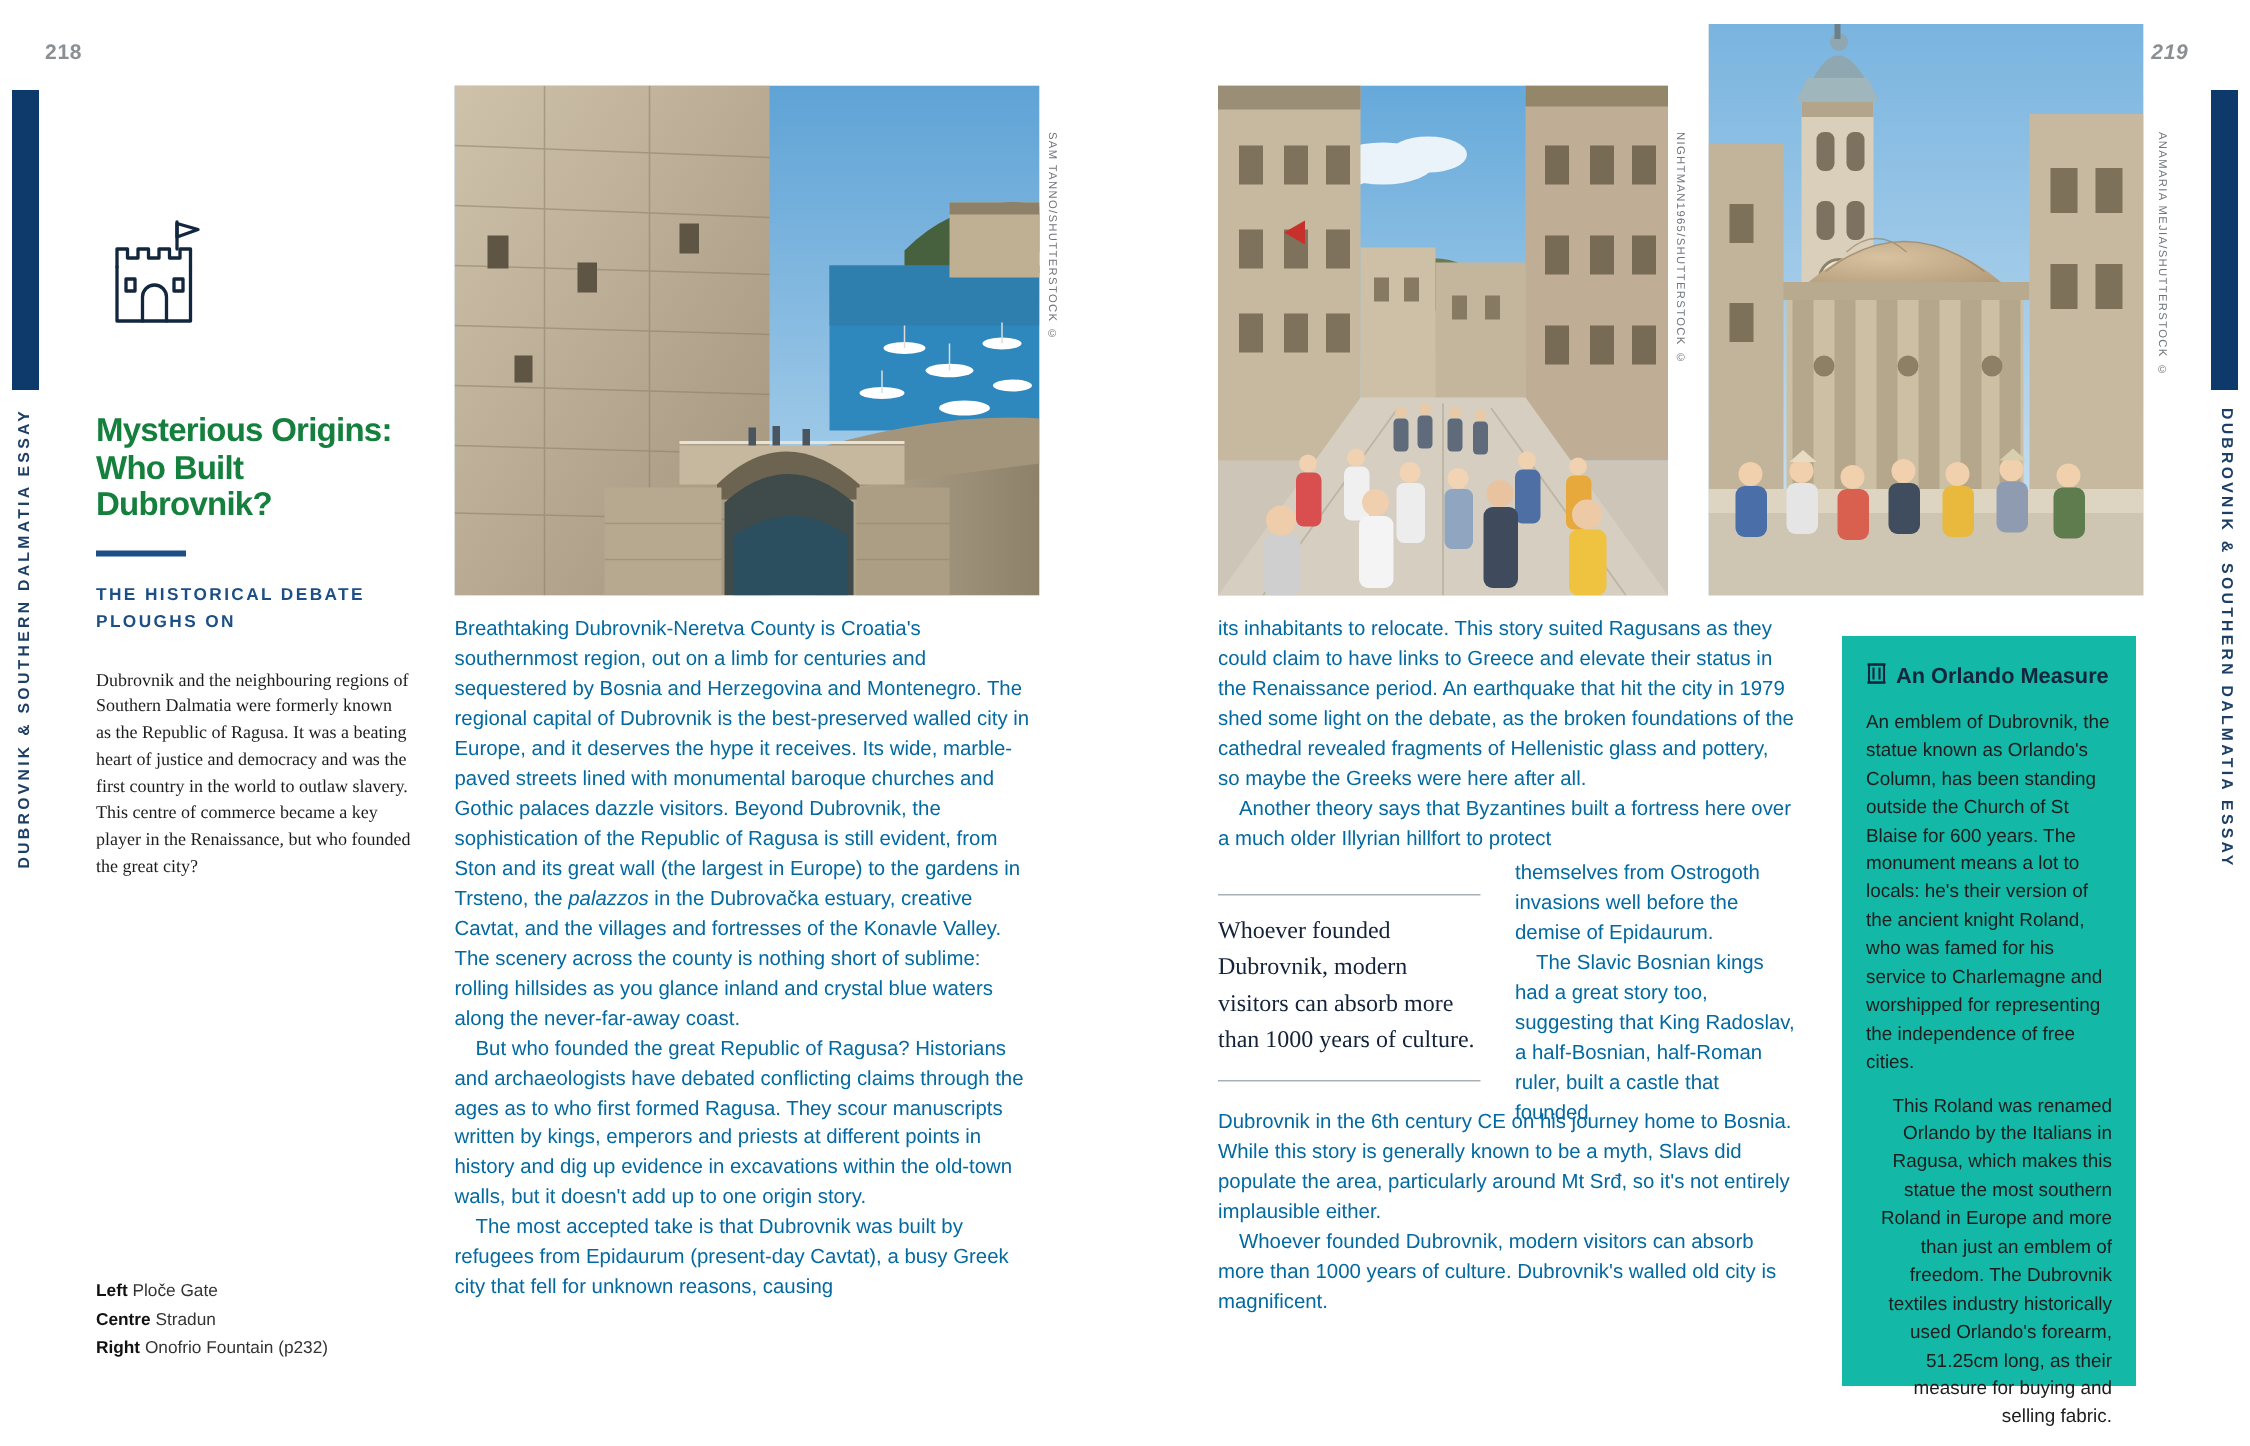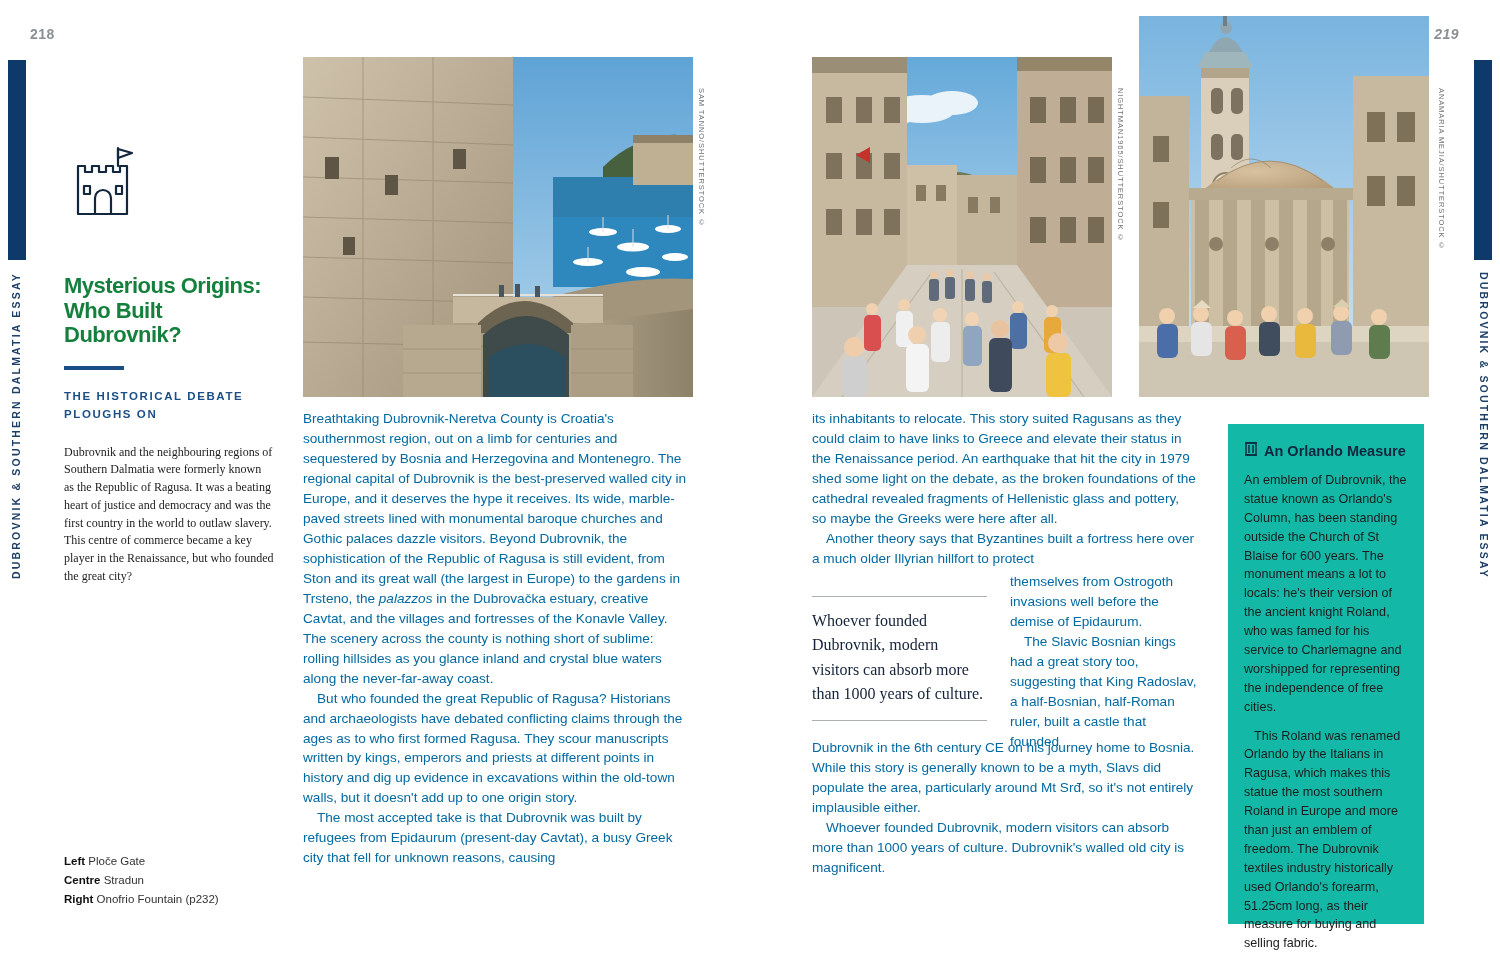--- a/index.html
+++ b/index.html
@@ -160,21 +160,21 @@
     display: flex;
     align-items: center;
     gap: 6px;
   }
   .sidebox p {
     margin: 0;
     font-size: 12.6px;
     line-height: 1.5;
     color: #1d1d1d;
   }
-  .sidebox p + p { margin-top: 10px; text-indent: 10px; }
+  .sidebox p + p { margin-top: 10px; text-indent: 10px; text-align: right; }
 </style>
 </head>
 <body>
 
 <div class="spread">
 
   <div class="page-num left">218</div>
   <div class="page-num right">219</div>
 
   <div class="edge-tab left"></div>

